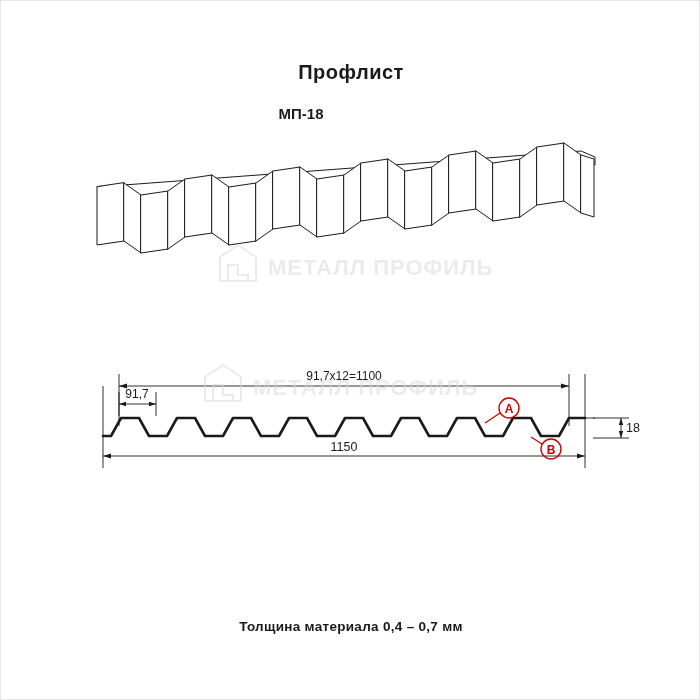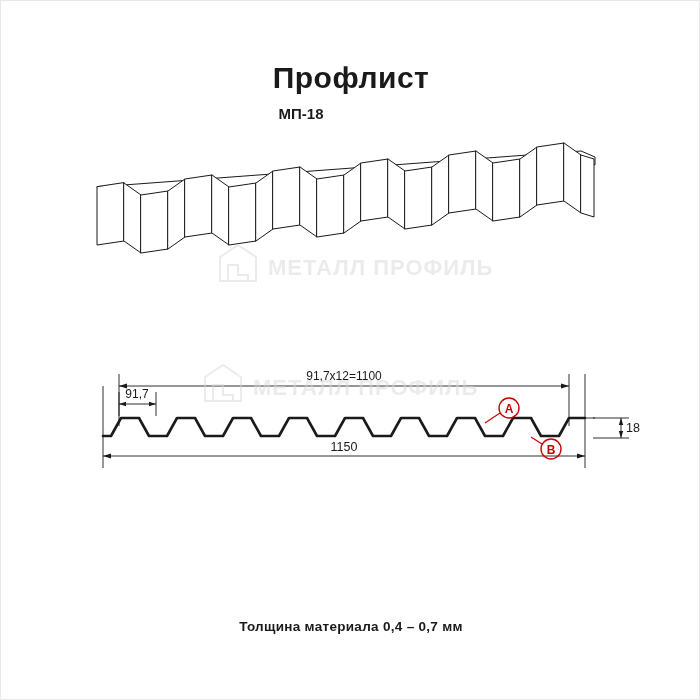--- a/index.html
+++ b/index.html
@@ -21,21 +21,21 @@
     height: 700px;
     border: 1px solid #e8e8e8;
     box-sizing: border-box;
   }
   .title {
     position: absolute;
     top: 60px;
     left: 0;
     width: 700px;
     text-align: center;
-    font-size: 30px;
+    font-size: 20px;
     font-weight: bold;
     letter-spacing: 0.5px;
     color: #1a1a1a;
   }
   .subtitle {
     position: absolute;
     top: 104px;
     left: 0;
     width: 600px;
     text-align: center;

